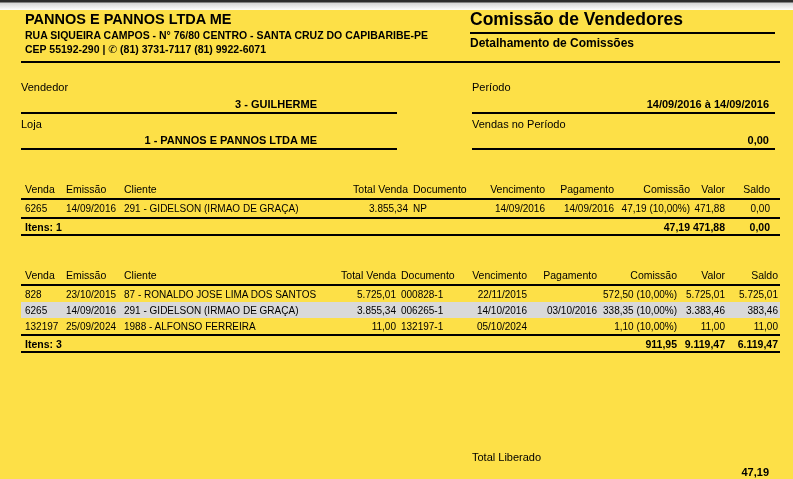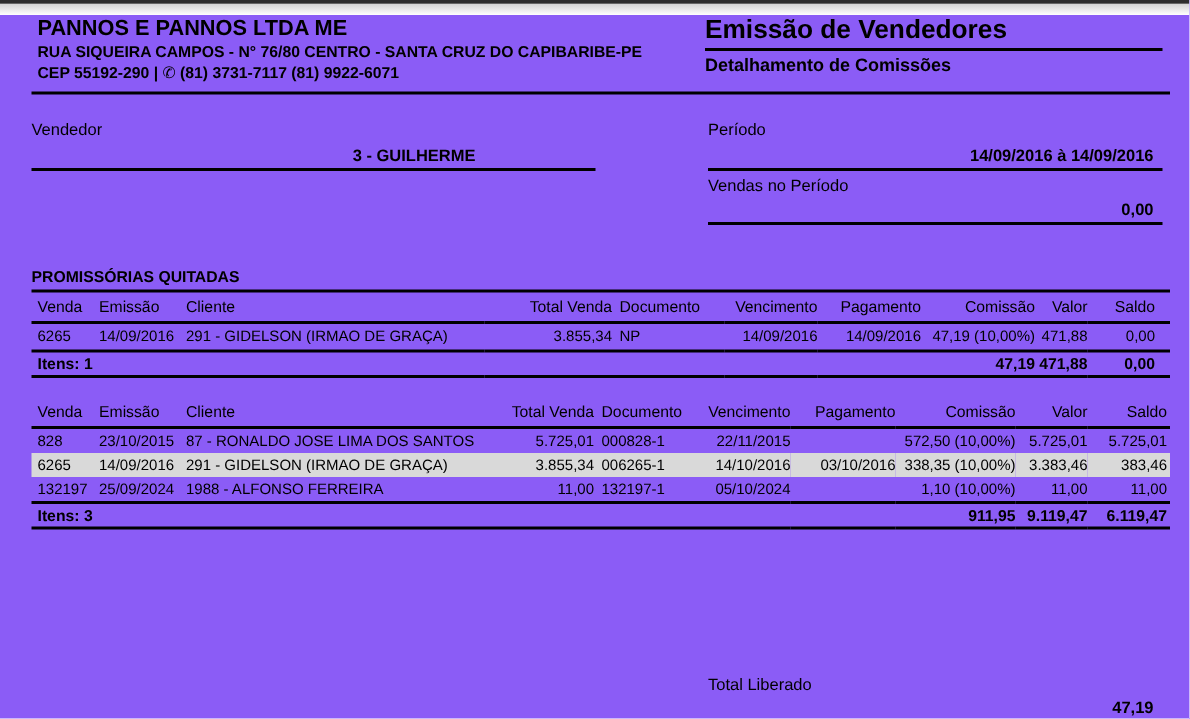--- a/index.html
+++ b/index.html
@@ -1,18 +1,18 @@
 <!DOCTYPE html>
 <html><head>
 <meta charset="utf-8">
 <style>
   html,body { margin:0; padding:0; background:#fff; }
   .page {
     position:relative; width:793px; height:479px; overflow:hidden;
-    background:#8b5cf6; color:#000;
+    background:#fde047; color:#000;
     font-family:"Liberation Sans","DejaVu Sans",sans-serif;
   }
   .top-edge {
     position:absolute; left:0; top:0; width:793px; height:10px;
     background:linear-gradient(to bottom,#2e2e2e 0,#2e2e2e 2px,#d6d6d6 3px,#ffffff 10px);
   }
   
   .company { position:absolute; left:25px; top:11px; }
   .company-name { font-size:14.5px; font-weight:bold; }
   .company-addr { font-size:10.5px; font-weight:bold; margin-top:2px; }
@@ -65,41 +65,44 @@
     <div class="company-name">PANNOS E PANNOS LTDA ME</div>
     <div class="company-addr">RUA SIQUEIRA CAMPOS - N° 76/80 CENTRO - SANTA CRUZ DO CAPIBARIBE-PE</div>
     <div class="company-addr">
       <span>CEP 55192-290 |</span>
       <span>✆</span>
       <span>(81) 3731-7117 (81) 9922-6071</span>
     </div>
   </div>
 
   <div class="title-block">
-    <div class="report-title">Emissão de Vendedores</div>
+    <div class="report-title">Comissão de Vendedores</div>
     <div class="report-subtitle">Detalhamento de Comissões</div>
   </div>
 
   <div class="header-rule"></div>
 
   <div class="field inset" id="field-vendedor">
     <div class="flabel">Vendedor</div>
     <div class="fvalue">3 - GUILHERME</div>
   </div>
   <div class="field" id="field-periodo">
     <div class="flabel">Período</div>
     <div class="fvalue">14/09/2016 à 14/09/2016</div>
   </div>
+  <div class="field inset" id="field-loja">
+    <div class="flabel">Loja</div>
+    <div class="fvalue">1 - PANNOS E PANNOS LTDA ME</div>
+  </div>
   <div class="field" id="field-vendas">
     <div class="flabel">Vendas no Período</div>
     <div class="fvalue">0,00</div>
   </div>
 
   <div class="section" id="section-quitadas">
-    <div class="section-title">PROMISSÓRIAS QUITADAS</div>
     <table id="table-quitadas">
       <colgroup>
         <col style="width:43px">
           <col style="width:58px">
           <col style="width:201px">
           <col style="width:85px">
           <col style="width:75px">
         <col style="width:62px">
           <col style="width:69px">
           <col style="width:76px">

